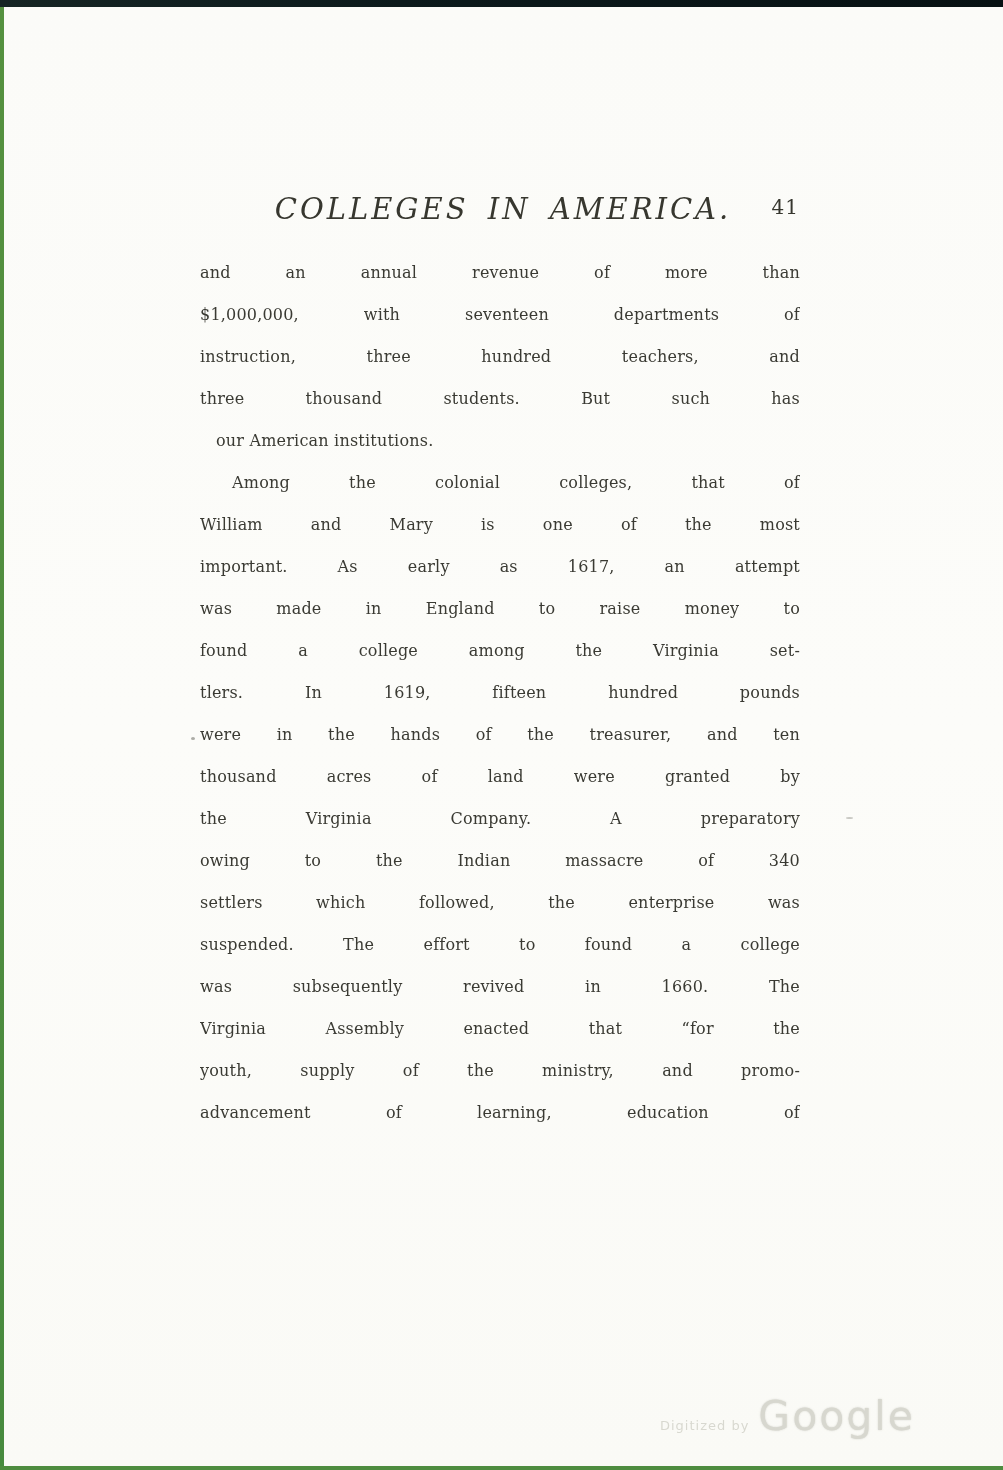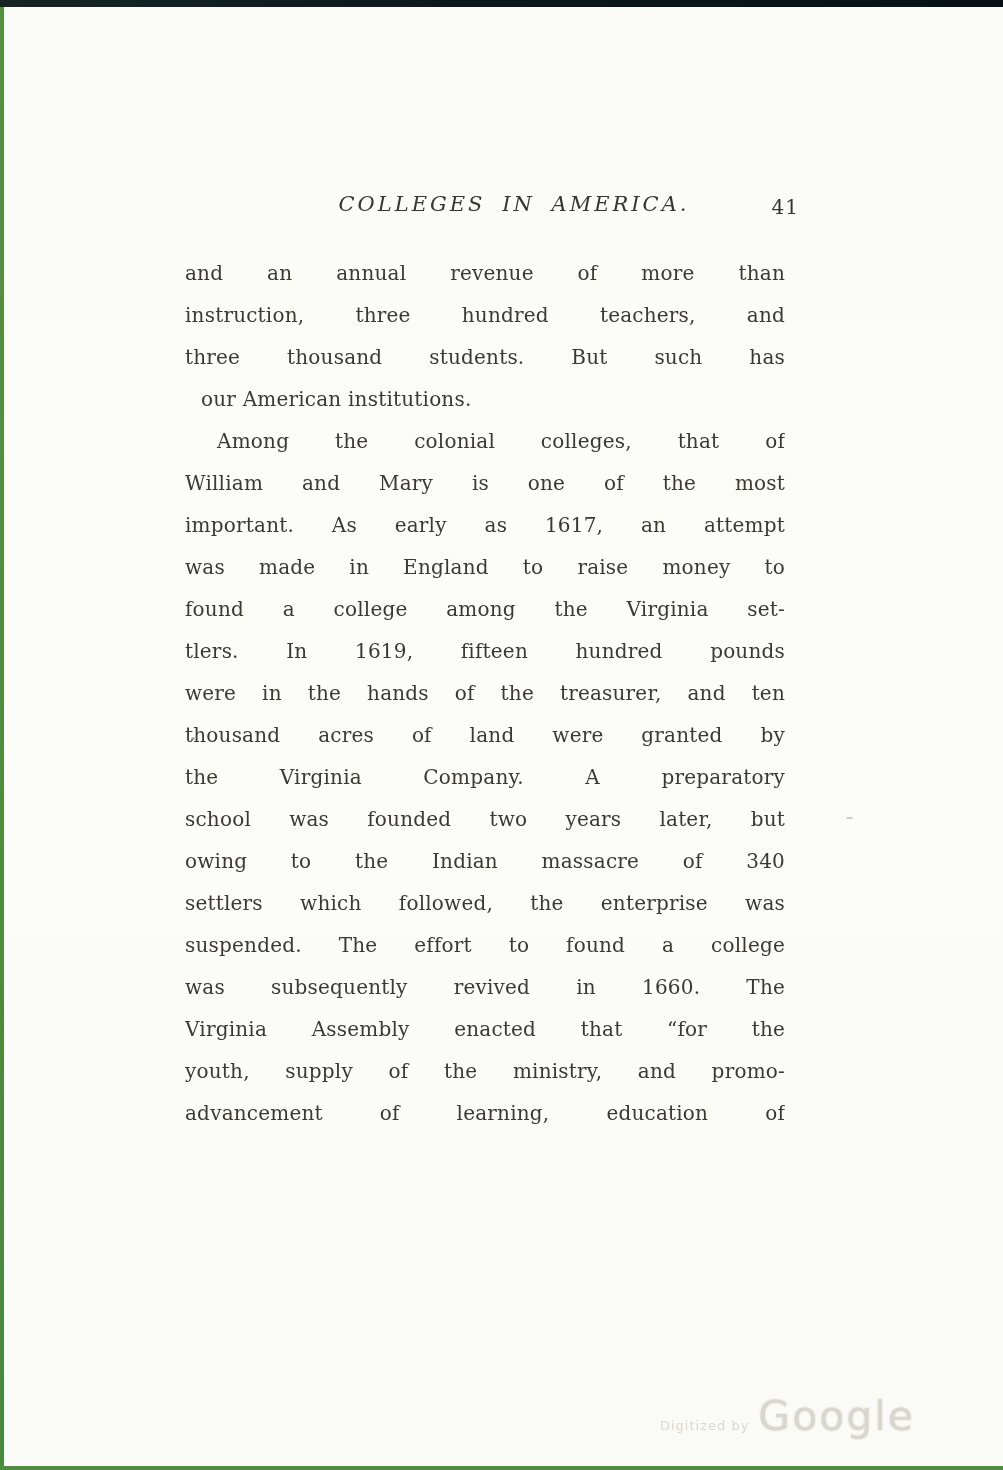--- a/index.html
+++ b/index.html
@@ -40,42 +40,42 @@
   }
   
   .header {
     position: absolute;
     left: 203px; top: 192px;
     width: 600px; height: 36px;
     color: #37372f;
   }
   .title {
     position: absolute;
-    left: 11px; top: 0;
+    left: 0; top: 0;
     width: 100%;
     text-align: center;
     font-style: italic;
-    font-size: 21px;
+    font-size: 29px;
     letter-spacing: 3px;
     word-spacing: 7px;
   }
   .pagenum {
     position: absolute;
     right: 4px; top: 3px;
     font-size: 20px;
     letter-spacing: 1px;
     font-style: normal;
   }
   
   .body-text {
     position: absolute;
-    left: 185px; top: 252px;
+    left: 200px; top: 252px;
     width: 600px;
     color: #3a3a33;
-    font-size: 20px;
+    font-size: 16px;
     letter-spacing: 0.2px;
   }
   .paragraph { margin: 0; }
   .line {
     line-height: 42px;
     height: 42px;
     text-align: justify;
     text-align-last: justify;
     text-justify: inter-word;
     overflow: hidden;
@@ -124,35 +124,35 @@
   <div class="edge-bottom"></div>
 
   <div class="header">
     <div class="title">COLLEGES IN AMERICA.</div>
     <div class="pagenum">41</div>
   </div>
 
   <div class="body-text">
       <div class="paragraph">
         <div class="line">and an annual revenue of more than</div>
+        <div class="line">$1,000,000, with seventeen departments of</div>
         <div class="line">instruction, three hundred teachers, and</div>
         <div class="line">three thousand students. But such has</div>
         <div class="line no-justify">our American institutions.</div>
       </div>
       <div class="paragraph">
         <div class="line indent">Among the colonial colleges, that of</div>
         <div class="line">William and Mary is one of the most</div>
         <div class="line">important. As early as 1617, an attempt</div>
         <div class="line">was made in England to raise money to</div>
         <div class="line">found a college among the Virginia set-</div>
         <div class="line">tlers. In 1619, fifteen hundred pounds</div>
         <div class="line">were in the hands of the treasurer, and ten</div>
         <div class="line">thousand acres of land were granted by</div>
         <div class="line">the Virginia Company. A preparatory</div>
-        <div class="line">school was founded two years later, but</div>
         <div class="line">owing to the Indian massacre of 340</div>
         <div class="line">settlers which followed, the enterprise was</div>
         <div class="line">suspended. The effort to found a college</div>
         <div class="line">was subsequently revived in 1660. The</div>
         <div class="line">Virginia Assembly enacted that “for the</div>
         <div class="line">youth, supply of the ministry, and promo-</div>
         <div class="line">advancement of learning, education of</div>
       </div>
     </div>
 

